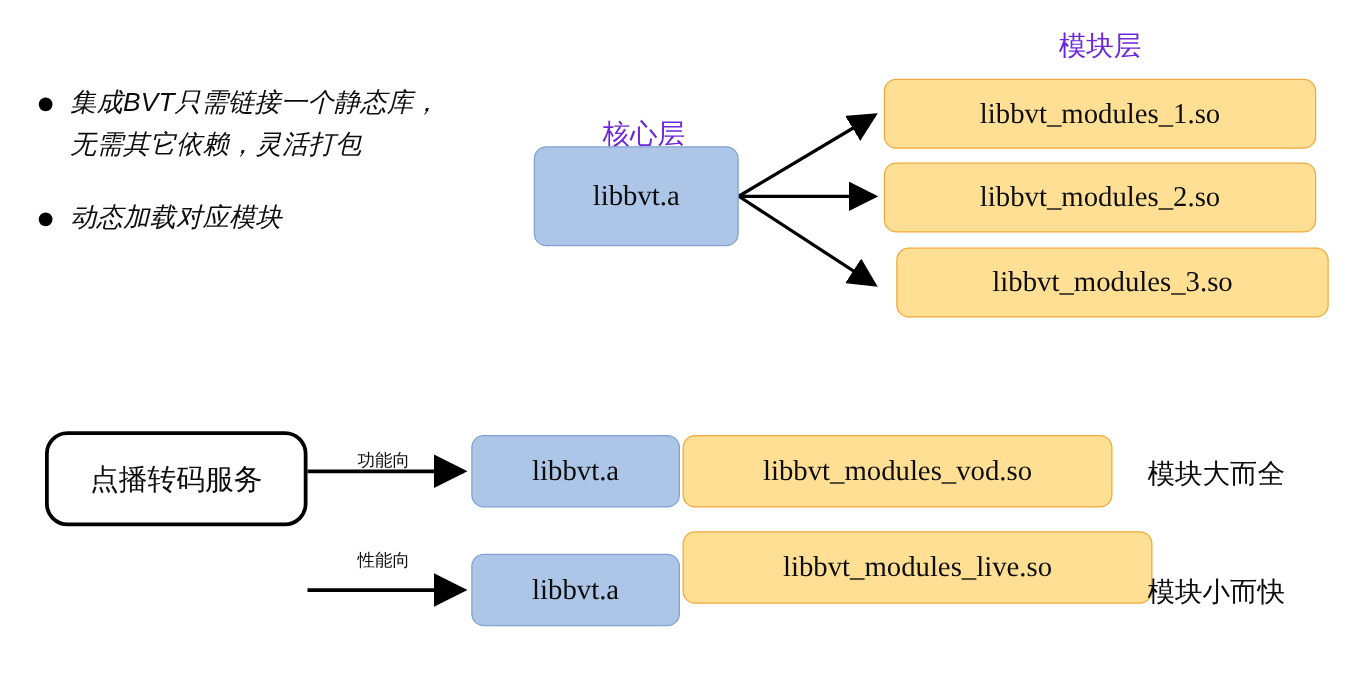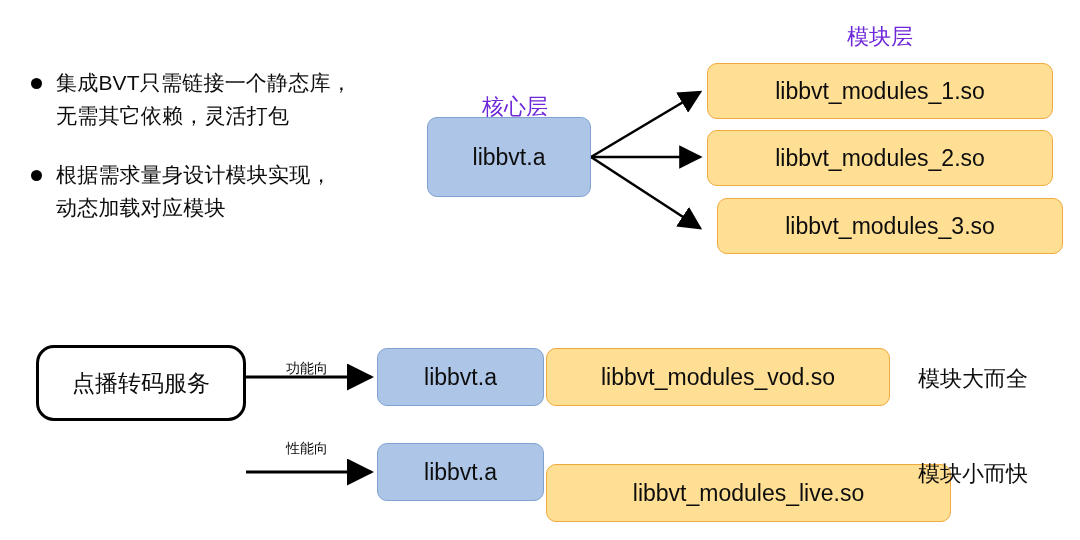--- a/index.html
+++ b/index.html
@@ -24,20 +24,21 @@
   .bullet-list {
     position: absolute;
     left: 28px;
     top: 66px;
     width: 390px;
   }
   .bullet-item {
     position: relative;
     padding-left: 28px;
     margin-bottom: 26px;
+    font-style: italic;
   }
   .bullet-dot {
     position: absolute;
     left: 3px;
     top: 12px;
     width: 11px;
     height: 11px;
     border-radius: 50%;
     background: #000000;
   }
@@ -53,20 +54,21 @@
   .node {
     position: absolute;
     box-sizing: border-box;
     display: flex;
     align-items: center;
     justify-content: center;
     border-radius: 10px;
     font-size: 23px;
     color: #0d0d0d;
     white-space: nowrap;
+    font-family: Liberation Serif, serif;
   }
   .node.blue {
     background: #adc5e7;
     border: 1px solid #7fa2d0;
   }
   .node.yellow {
     background: #ffdf93;
     border: 1.5px solid #f0a93c;
   }
   .node.white {
@@ -134,21 +136,20 @@
   <div class="bullet-list">
 
     <div class="bullet-item">
       <span class="bullet-dot"></span>
       <div class="bullet-line">集成BVT只需链接一个静态库，</div>
       <div class="bullet-line">无需其它依赖，灵活打包</div>
     </div>
 
     <div class="bullet-item">
       <span class="bullet-dot"></span>
-      <div class="bullet-line">根据需求量身设计模块实现，</div>
       <div class="bullet-line">动态加载对应模块</div>
     </div>
 
   </div>
 
   <div class="caption" style="left:425px; top:92px; width:180px;">核心层</div>
 
   <div class="caption" style="left:707px; top:22px; width:346px;">模块层</div>
 
   <div class="node blue" style="left:427px; top:117px; width:164px; height:80px;">libbvt.a</div>
@@ -167,17 +168,17 @@
 
   <div class="node yellow" style="left:546px; top:348px; width:344px; height:58px;">libbvt_modules_vod.so</div>
 
   <div class="side-note" style="left:918px; top:364px;">模块大而全</div>
 
 
   <div class="edge-label" style="left:252px; top:440px; width:110px;">性能向</div>
 
   <div class="node blue" style="left:377px; top:443px; width:167px; height:58px;">libbvt.a</div>
 
-  <div class="node yellow" style="left:546px; top:464px; width:405px; height:58px;">libbvt_modules_live.so</div>
+  <div class="node yellow" style="left:546px; top:425px; width:376px; height:58px;">libbvt_modules_live.so</div>
 
   <div class="side-note" style="left:918px; top:459px;">模块小而快</div>
 
 </div>
 
 </body></html>

